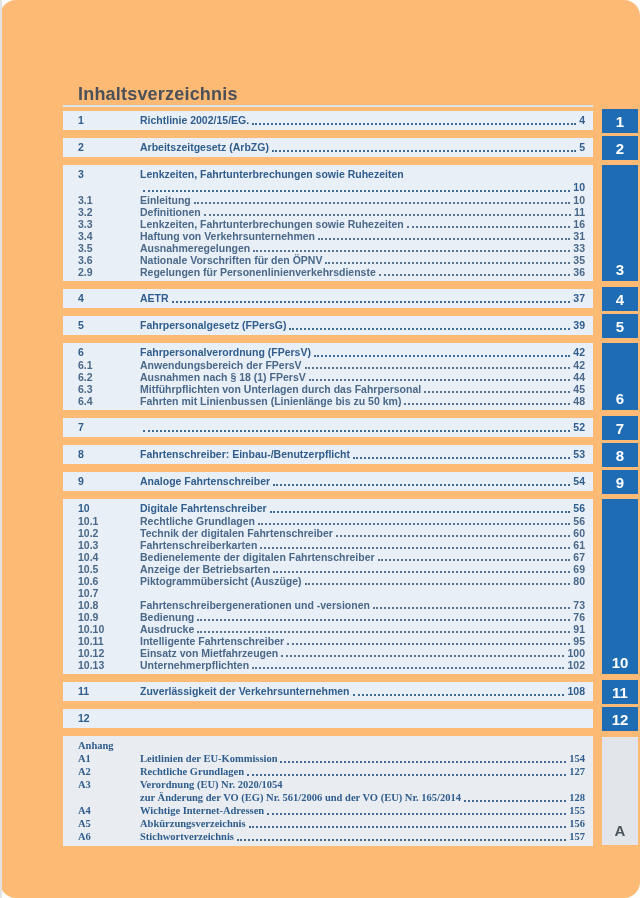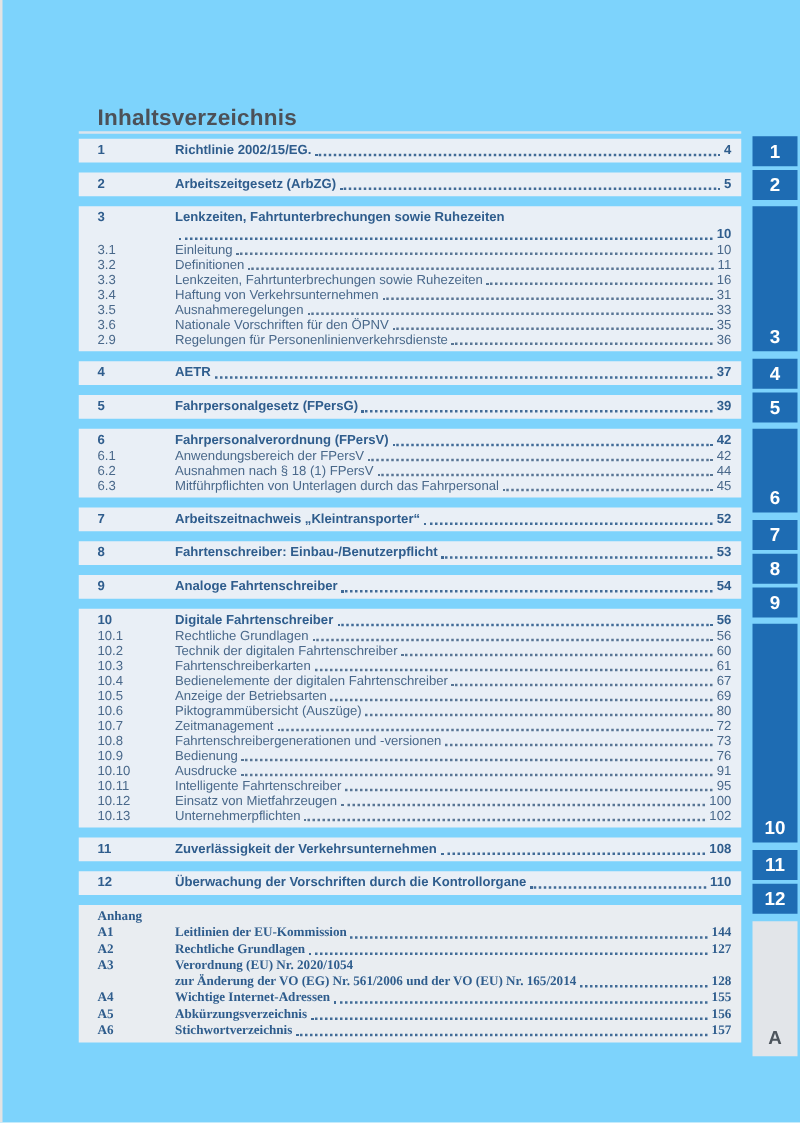--- a/index.html
+++ b/index.html
@@ -1,32 +1,32 @@
 <!DOCTYPE html>
 <html style="--tab-blue: #1e6cb3; --tab-light: #e2e5e9; --tab-light-text: #4c545c; --band: #e9eff6; --band-anhang: #e9edf1; --bold-text: #2f5d8d; --sub-text: #49688a; --title-color: #4c5158;"><head>
 <meta charset="utf-8">
 <style>
   * { margin:0; padding:0; box-sizing:border-box; }
   html,body { width:640px; height:898px; background:#fdfdfd; overflow:hidden; }
   body { font-family:"Liberation Sans", sans-serif; }
-  #page { position:relative; width:640px; height:898px; background:#7dd3fc; }
+  #page { position:relative; width:640px; height:898px; background:#fdba74;border-radius:16px; }
   
   #page::before { content:""; position:absolute; left:0; top:0; width:2px; height:100%; background:#e3e3e3; }
 
   #content { position:absolute; left:63px; top:0; width:530px; }
   h1 { position:absolute; left:15px; top:84px; font-size:18px; line-height:20px;
        font-weight:bold; color:var(--title-color); letter-spacing:0.2px; white-space:nowrap; }
   #title-rule { position:absolute; left:0; top:105px; width:530px; height:2px; background:#dbe5ee; }
 
   #toc { position:absolute; left:0; top:111px; width:530px; }
   .group { background:var(--band); padding:3px 8px 3px 15px; margin-bottom:8px; }
   .group.anhang { background:var(--band-anhang);font-family:Liberation Serif, serif; }
 
   .row { display:flex; align-items:flex-start; color:var(--sub-text);
-         font-size:10.5px; line-height:12px; }
+         font-size:10.5px; line-height:12px;font-weight:bold; }
   .row.bold { font-weight:bold; color:var(--bold-text); line-height:13px; }
   .num { width:62px; flex:0 0 62px; }
   .body { flex:1 1 auto; min-width:0; }
   .line { display:flex; align-items:flex-end; }
   .t { white-space:nowrap; }
   .leader { flex:1 1 auto; min-width:10px; border-bottom:2px dotted currentColor;
             margin:0 3px 2px 3px; opacity:0.9; }
   .pg { white-space:nowrap; }
 
   #tabs { position:absolute; left:602px; top:0; width:36px; height:898px; }
@@ -211,27 +211,36 @@
           <div class="row">
             <span class="num">6.3</span>
             <div class="body">
               <div class="line last">
                 <span class="t">Mitführpflichten von Unterlagen durch das Fahrpersonal</span>
                 <span class="leader"></span>
                 <span class="pg">45</span>
               </div>
             </div>
           </div>
+          <div class="row">
+            <span class="num">6.4</span>
+            <div class="body">
+              <div class="line last">
+                <span class="t">Fahrten mit Linienbussen (Linienlänge bis zu 50 km)</span>
+                <span class="leader"></span>
+                <span class="pg">48</span>
+              </div>
+            </div>
+          </div>
         </div>
         <div class="group">
           <div class="row bold">
             <span class="num">7</span>
             <div class="body">
               <div class="line last">
-                <span class="t">Arbeitszeitnachweis „Kleintransporter“</span>
                 <span class="leader"></span>
                 <span class="pg">52</span>
               </div>
             </div>
           </div>
         </div>
         <div class="group">
           <div class="row bold">
             <span class="num">8</span>
             <div class="body">
@@ -321,27 +330,20 @@
             <div class="body">
               <div class="line last">
                 <span class="t">Piktogrammübersicht (Auszüge)</span>
                 <span class="leader"></span>
                 <span class="pg">80</span>
               </div>
             </div>
           </div>
           <div class="row">
             <span class="num">10.7</span>
-            <div class="body">
-              <div class="line last">
-                <span class="t">Zeitmanagement</span>
-                <span class="leader"></span>
-                <span class="pg">72</span>
-              </div>
-            </div>
           </div>
           <div class="row">
             <span class="num">10.8</span>
             <div class="body">
               <div class="line last">
                 <span class="t">Fahrtenschreibergenerationen und -versionen</span>
                 <span class="leader"></span>
                 <span class="pg">73</span>
               </div>
             </div>
@@ -405,40 +407,33 @@
                 <span class="t">Zuverlässigkeit der Verkehrsunternehmen</span>
                 <span class="leader"></span>
                 <span class="pg">108</span>
               </div>
             </div>
           </div>
         </div>
         <div class="group">
           <div class="row bold">
             <span class="num">12</span>
-            <div class="body">
-              <div class="line last">
-                <span class="t">Überwachung der Vorschriften durch die Kontrollorgane</span>
-                <span class="leader"></span>
-                <span class="pg">110</span>
-              </div>
-            </div>
           </div>
         </div>
         <div class="group anhang">
           <div class="row bold">
             <span class="num">Anhang</span>
           </div>
           <div class="row bold">
             <span class="num">A1</span>
             <div class="body">
               <div class="line last">
                 <span class="t">Leitlinien der EU-Kommission</span>
                 <span class="leader"></span>
-                <span class="pg">144</span>
+                <span class="pg">154</span>
               </div>
             </div>
           </div>
           <div class="row bold">
             <span class="num">A2</span>
             <div class="body">
               <div class="line last">
                 <span class="t">Rechtliche Grundlagen</span>
                 <span class="leader"></span>
                 <span class="pg">127</span>

